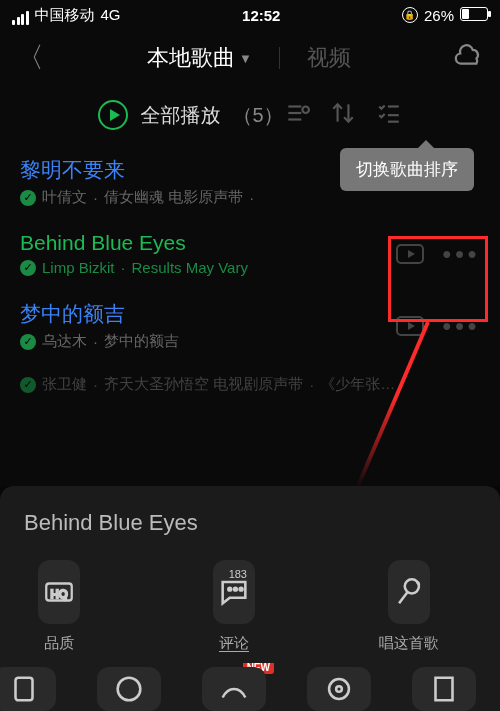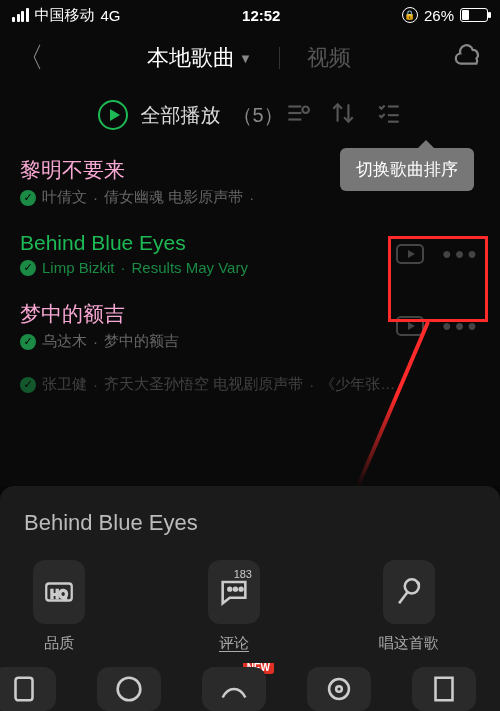--- a/index.html
+++ b/index.html
@@ -15,21 +15,21 @@
   
   .status-bar {
     height: 30px;
     display: flex;
     align-items: center;
     justify-content: space-between;
     padding: 0 12px;
     font-size: 15px;
     color: #fff;
   }
-  .status-left, .status-right { display: flex; align-items: center; gap: 6px; }
+  .status-left, .status-right { display: flex; gap: 6px; }
   .signal-bars { display: inline-flex; align-items: flex-end; gap: 1.5px; }
   .signal-bars span { width: 3px; background:#fff; display:inline-block; border-radius:1px;}
   .signal-bars span:nth-child(1){height:5px}
   .signal-bars span:nth-child(2){height:8px}
   .signal-bars span:nth-child(3){height:11px}
   .signal-bars span:nth-child(4){height:14px}
   .battery {
     width: 28px; height: 14px; border:1.5px solid #fff; border-radius:3px;
     position: relative; display:inline-block;
   }
@@ -82,21 +82,21 @@
     border-left:8px solid transparent; border-right:8px solid transparent;
     border-bottom:8px solid #777;
   }
 
   
   .song-list { padding: 4px 0; }
   .song {
     padding: 12px 20px;
     position: relative;
   }
-  .song-title { font-size:21px; color:#f9a8d4; margin-bottom:4px; }
+  .song-title { font-size:21px; color:#3b82f6; margin-bottom:4px; }
   .song-title.active { color:#1db954; }
   .song-sub { font-size:15px; color:#666; display:flex; align-items:center; gap:6px; overflow:hidden; white-space:nowrap;}
   .song-sub.active { color:#1a8a45; }
   .badge-check {
     width:16px; height:16px; background:#1a8a45; border-radius:50%;
     display:inline-flex; align-items:center; justify-content:center;
     color:#000; font-size:11px; flex-shrink:0;
   }
   .song-actions {
     position:absolute; right:20px; top:50%; transform:translateY(-50%);
@@ -135,21 +135,21 @@
   .sheet-title { padding:20px 24px 6px; font-size:22px; color:#bbb; }
   .action-row {
     display:flex; padding: 18px 4px 10px; justify-content: space-around;
   }
   .action-item {
     display:flex; flex-direction:column; align-items:center; gap:10px;
     font-size:15px; color:#aaa; width:92px;
     position:relative;
   }
   .action-tile {
-    width:52px; height:64px; background:#2a2a2a; border-radius:12px;
+    width:42px; height:64px; background:#2a2a2a; border-radius:12px;
     display:flex; align-items:center; justify-content:center; color:#ccc;
     position:relative;
   }
   .action-tile svg { width:34px; height:34px; }
   .comment-badge {
     position:absolute; top:8px; right:8px;
     font-size:11px; color:#ccc;
   }
   .action-row2 {
     display:flex; padding: 4px 4px 0; justify-content: space-around;

